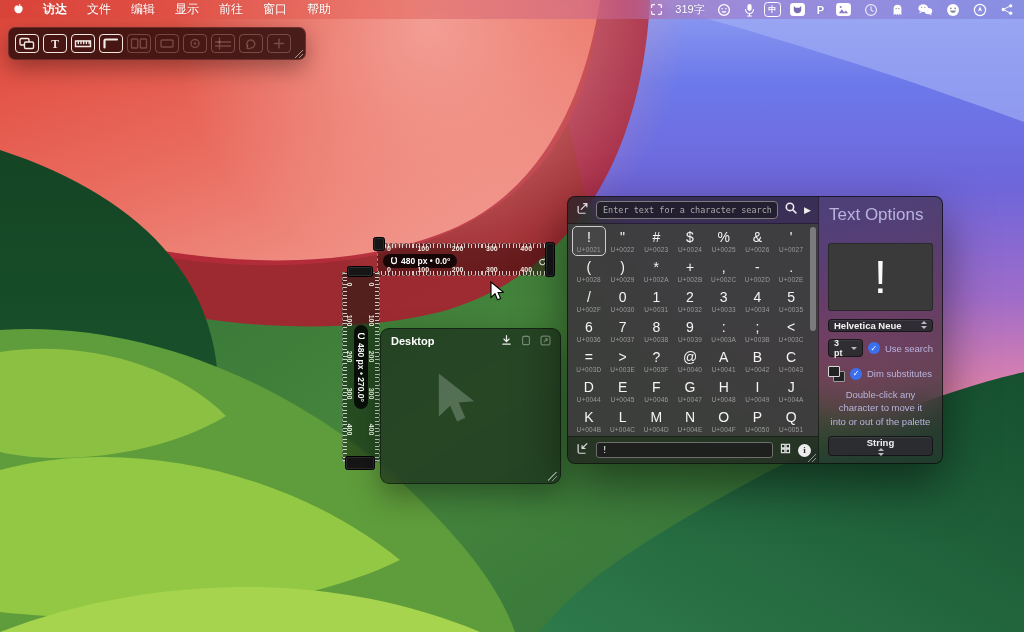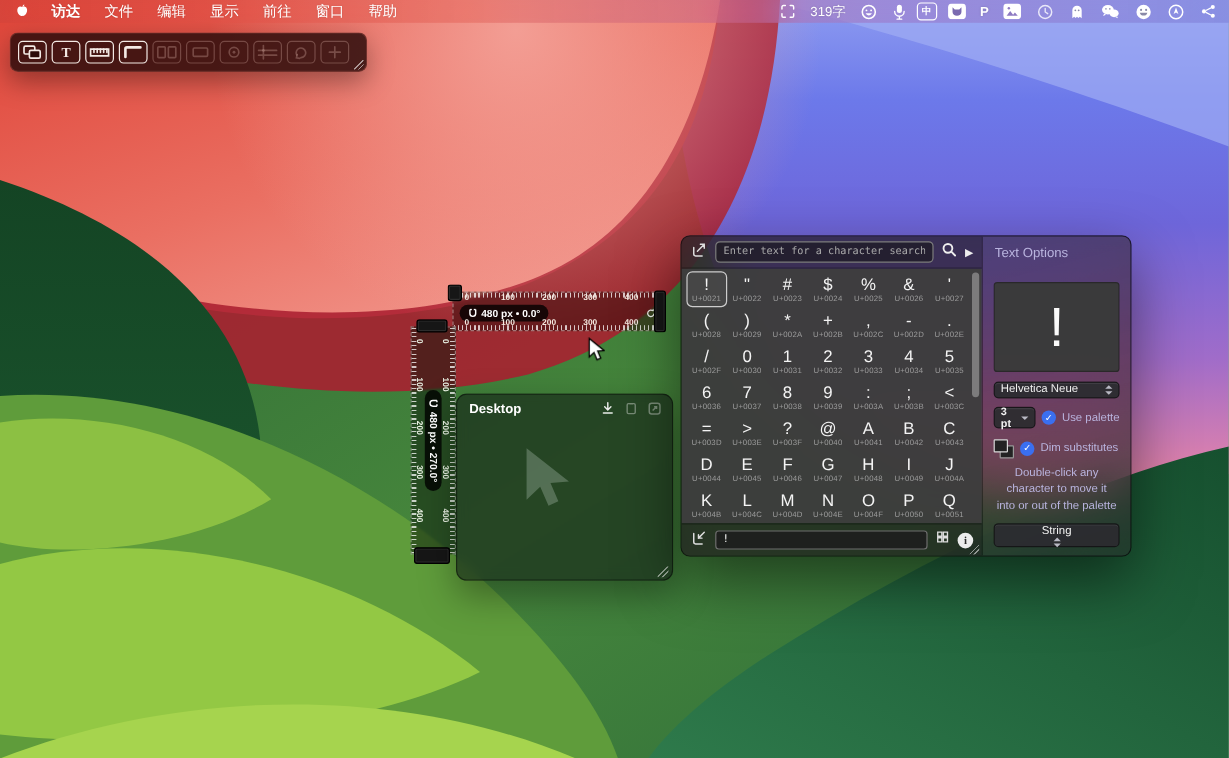--- a/index.html
+++ b/index.html
@@ -103,28 +103,28 @@
     color:#f0f0f0;font-family:"DejaVu Sans Mono","Liberation Mono",monospace;font-size:9px;padding:0 5px;outline:none;}
   .infoicon{width:13px;height:13px;border-radius:50%;background:#ececec;color:#2c2c2c;
     display:flex;align-items:center;justify-content:center;font-size:9px;font-weight:bold;font-family:"Liberation Serif",serif;}
   .pw-rsz{position:absolute;right:2px;bottom:1px;width:8px;height:8px;
     background:
       linear-gradient(135deg,transparent 46%,rgba(255,255,255,.5) 46%,rgba(255,255,255,.5) 54%,transparent 54%),
       linear-gradient(135deg,transparent 70%,rgba(255,255,255,.5) 70%,rgba(255,255,255,.5) 78%,transparent 78%);}
 
   .pw-side{flex:1;border-left:1px solid rgba(0,0,0,.45);padding:7px 9px;display:flex;flex-direction:column;
     background:linear-gradient(165deg,rgba(90,75,130,.28),rgba(140,60,70,.22) 45%,rgba(35,70,48,.3));}
-  .side-title{font-size:11px;color:#b9b4de;margin:1px 0 18px 1px;}
+  .side-title{font-size:17px;color:#b9b4de;margin:1px 0 18px 1px;}
   .preview{height:104px;background:rgba(58,58,58,.97);border-radius:3px;border:1px solid rgba(0,0,0,.3);
     display:flex;align-items:center;justify-content:center;}
   .preview span{font-size:46px;color:#fafafa;}
   .select{height:18px;background:rgba(44,44,48,.95);border:1px solid rgba(0,0,0,.5);border-radius:4px;
     display:flex;align-items:center;justify-content:space-between;padding:0 5px;
     box-shadow:inset 0 1px 0 rgba(255,255,255,.08);}
-  .select .lbl{font-size:9.5px;font-weight:normal;color:#f2f2f2;white-space:nowrap;}
+  .select .lbl{font-size:9.5px;font-weight:bold;color:#f2f2f2;white-space:nowrap;}
   .steppers{display:flex;flex-direction:column;gap:2px;align-items:center;}
   .tri-up{width:0;height:0;border-left:3px solid transparent;border-right:3px solid transparent;border-bottom:3.5px solid #b9b9c4;}
   .tri-dn{width:0;height:0;border-left:3px solid transparent;border-right:3px solid transparent;border-top:3.5px solid #b9b9c4;}
   .row{display:flex;align-items:center;gap:5px;}
   .pill{height:16px;background:rgba(44,44,48,.95);border:1px solid rgba(0,0,0,.5);border-radius:4px;
     display:flex;align-items:center;gap:4px;padding:0 5px;box-shadow:inset 0 1px 0 rgba(255,255,255,.08);}
   .pill .lbl{font-size:9px;font-weight:bold;color:#f2f2f2;}
   .chk{width:12px;height:12px;border-radius:50%;background:#3a6ff0;color:#fff;display:flex;align-items:center;
     justify-content:center;font-size:8px;flex:none;}
   .optlabel{font-size:9.5px;color:#b9b4de;white-space:nowrap;}
@@ -672,21 +672,21 @@
             <i class="tri-up"></i>
             <i class="tri-dn"></i>
           </span>
       </div>
       <div class="row" style="margin-top:7px;">
         <span class="pill">
           <span class="lbl">3 pt</span>
           <i class="tri-dn"></i>
         </span>
         <span class="chk">✓</span>
-        <span class="optlabel">Use palette</span>
+        <span class="optlabel">Use search</span>
       </div>
       <div class="row" style="margin-top:9px;">
         <span class="sq-icon">
             <i class="b"></i>
             <i class="f"></i>
           </span>
         <span class="chk">✓</span>
         <span class="optlabel">Dim substitutes</span>
       </div>
       <div class="hint">Double-click any character to move it into or out of the palette</div>

